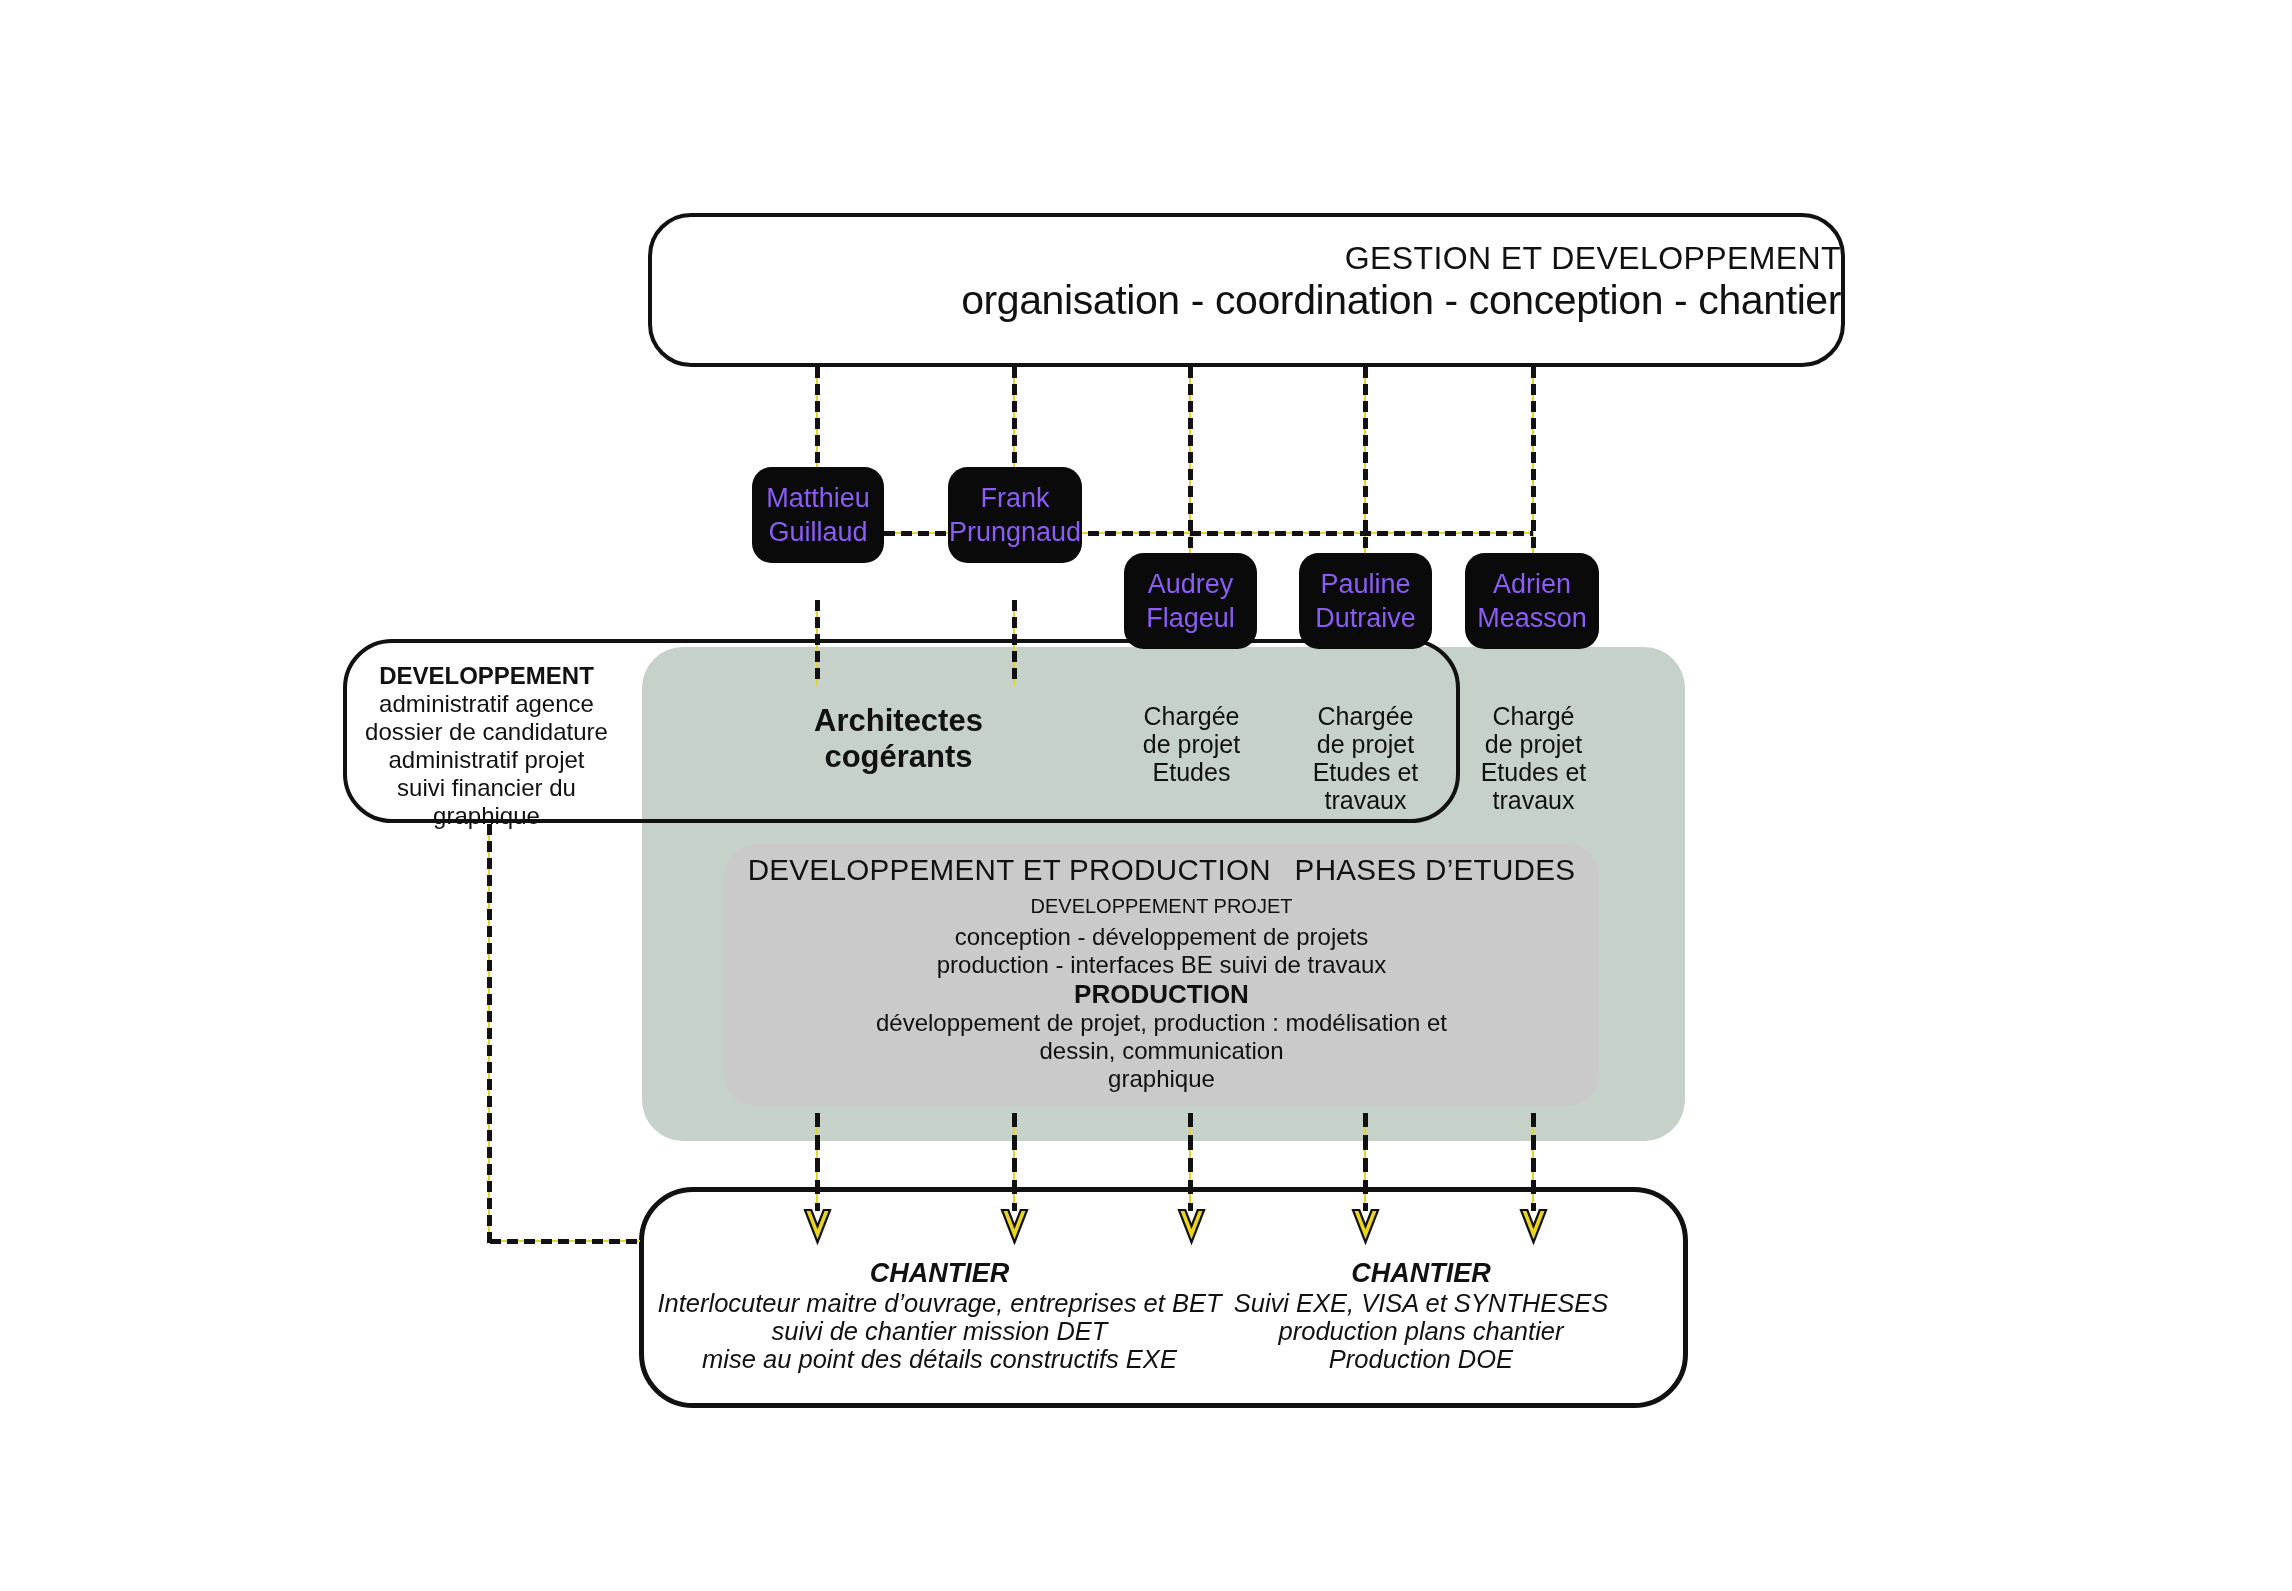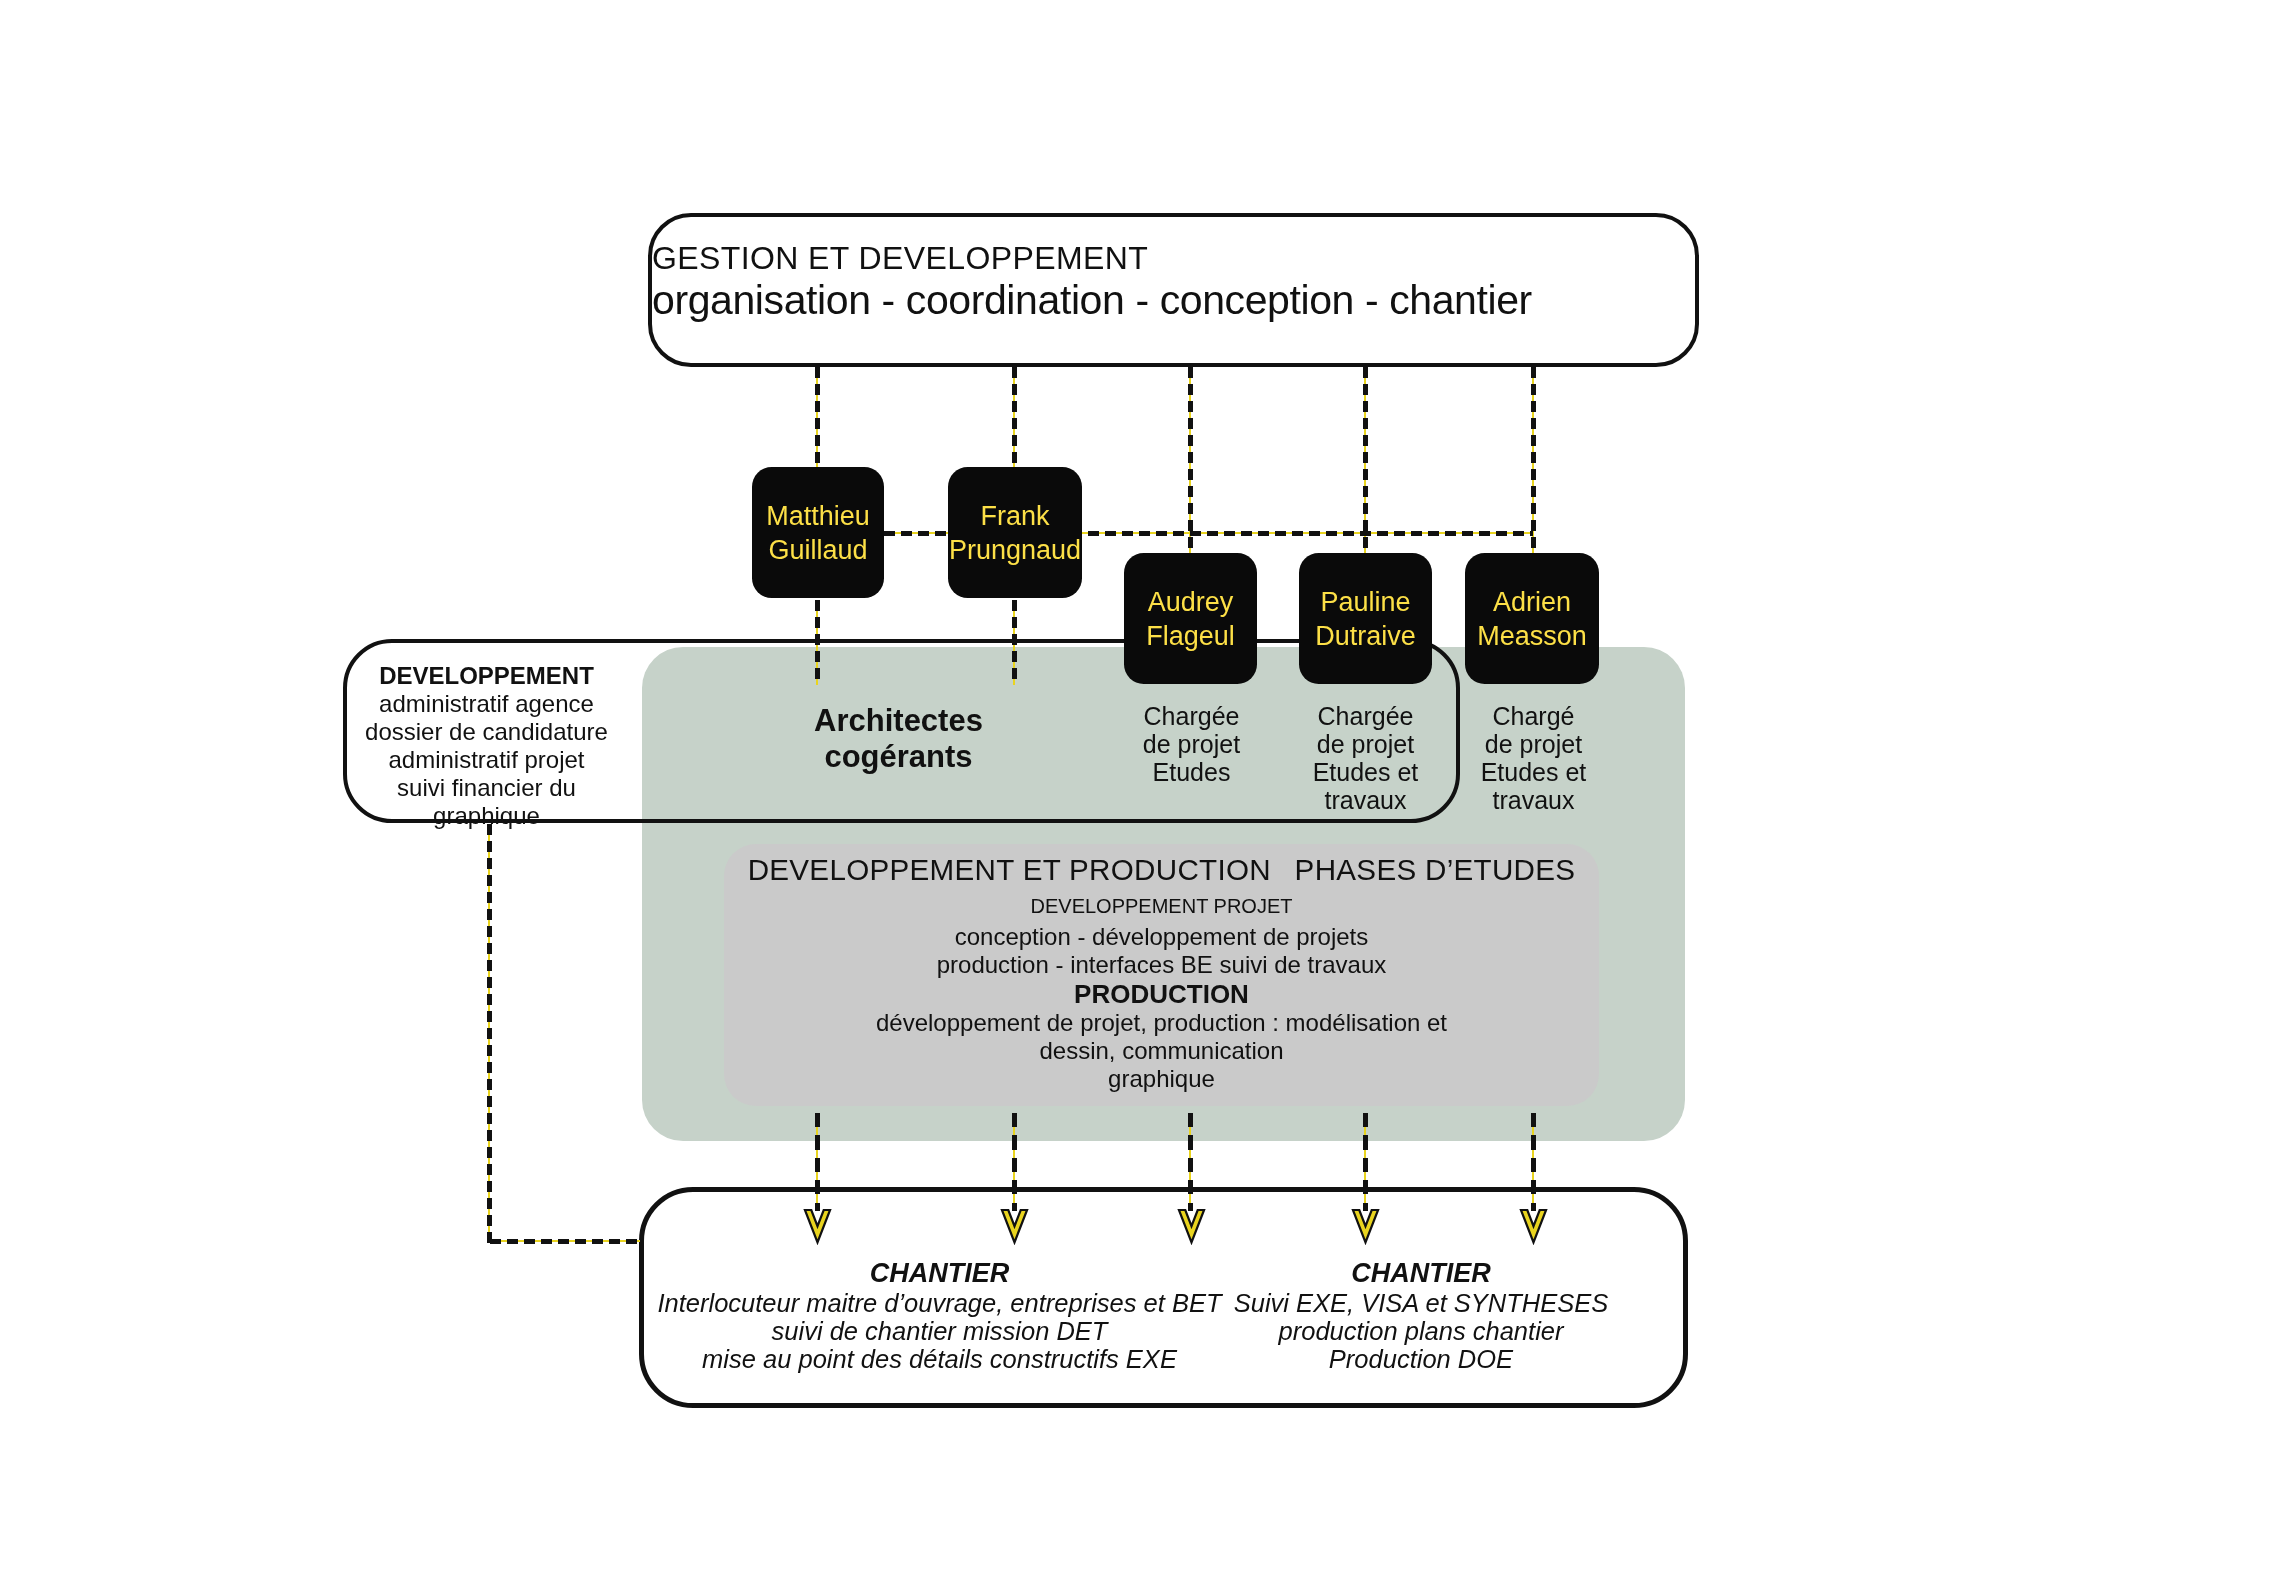--- a/index.html
+++ b/index.html
@@ -2,23 +2,23 @@
 <html style="font-size:14.3px"><head>
 <meta charset="utf-8">
 <style>
   html,body{margin:0;padding:0;background:#ffffff;}
   .canvas{
     position:relative;width:2293px;height:1591px;background:#ffffff;overflow:hidden;
     font-family:"Liberation Sans","DejaVu Sans",sans-serif;color:#111;
   }
   
   .top-box{
-    position:absolute;left:648px;top:213px;width:1051px;height:154px;
+    position:absolute;left:648px;top:213px;width:1197px;height:154px;
     border:4.5px solid #111;border-radius:43px;background:#fff;z-index:2;
-    text-align:left;box-sizing:border-box;padding-top:21.5px;
+    text-align:right;box-sizing:border-box;padding-top:21.5px;
   }
   .tb-title{font-size:32px;line-height:38px;letter-spacing:0.4px;}
   .tb-sub{font-size:41px;line-height:45px;margin-top:1.8px;letter-spacing:-0.4px;}
   .green-box{
     position:absolute;left:642px;top:647px;width:1043px;height:494px;
     background:#c6d2c9;border-radius:41px;z-index:1;
   }
   .admin-box{
     position:absolute;left:343px;top:639px;width:1117px;height:184px;
     border:4.5px solid #111;border-radius:49px;background:transparent;z-index:2;box-sizing:border-box;
@@ -39,22 +39,22 @@
   .bottom-box{
     position:absolute;left:639px;top:1187px;width:1049px;height:221px;
     border:5.4px solid #111;border-radius:54px;background:#fff;z-index:2;box-sizing:border-box;
   }
   .ch-block{position:absolute;z-index:3;text-align:center;font-size:25.5px;line-height:28px;font-style:italic;}
   .ch-block .hd{font-size:27px;font-weight:bold;line-height:29.6px;}
   .ch-left{left:644px;top:1259px;width:591px;}
   .ch-right{left:1197px;top:1259px;width:448px;}
   
   .person{
-    position:absolute;width:134px;height:131px;background:#0a0a0a;border-radius:19.7px;
-    color:#fde047;display:flex;flex-direction:column;align-items:center;justify-content:center;
+    position:absolute;width:134px;height:96px;background:#0a0a0a;border-radius:19.7px;
+    color:#8b5cf6;display:flex;flex-direction:column;align-items:center;justify-content:center;
     font-size:27px;line-height:34px;text-align:center;z-index:4;
   }
   
   .arch-label{
     position:absolute;left:764px;top:703px;width:269px;text-align:center;
     font-size:31px;font-weight:bold;z-index:3;
   }
   .role-label{
     position:absolute;top:702px;width:179px;text-align:center;
     font-size:25px;line-height:28px;z-index:3;

